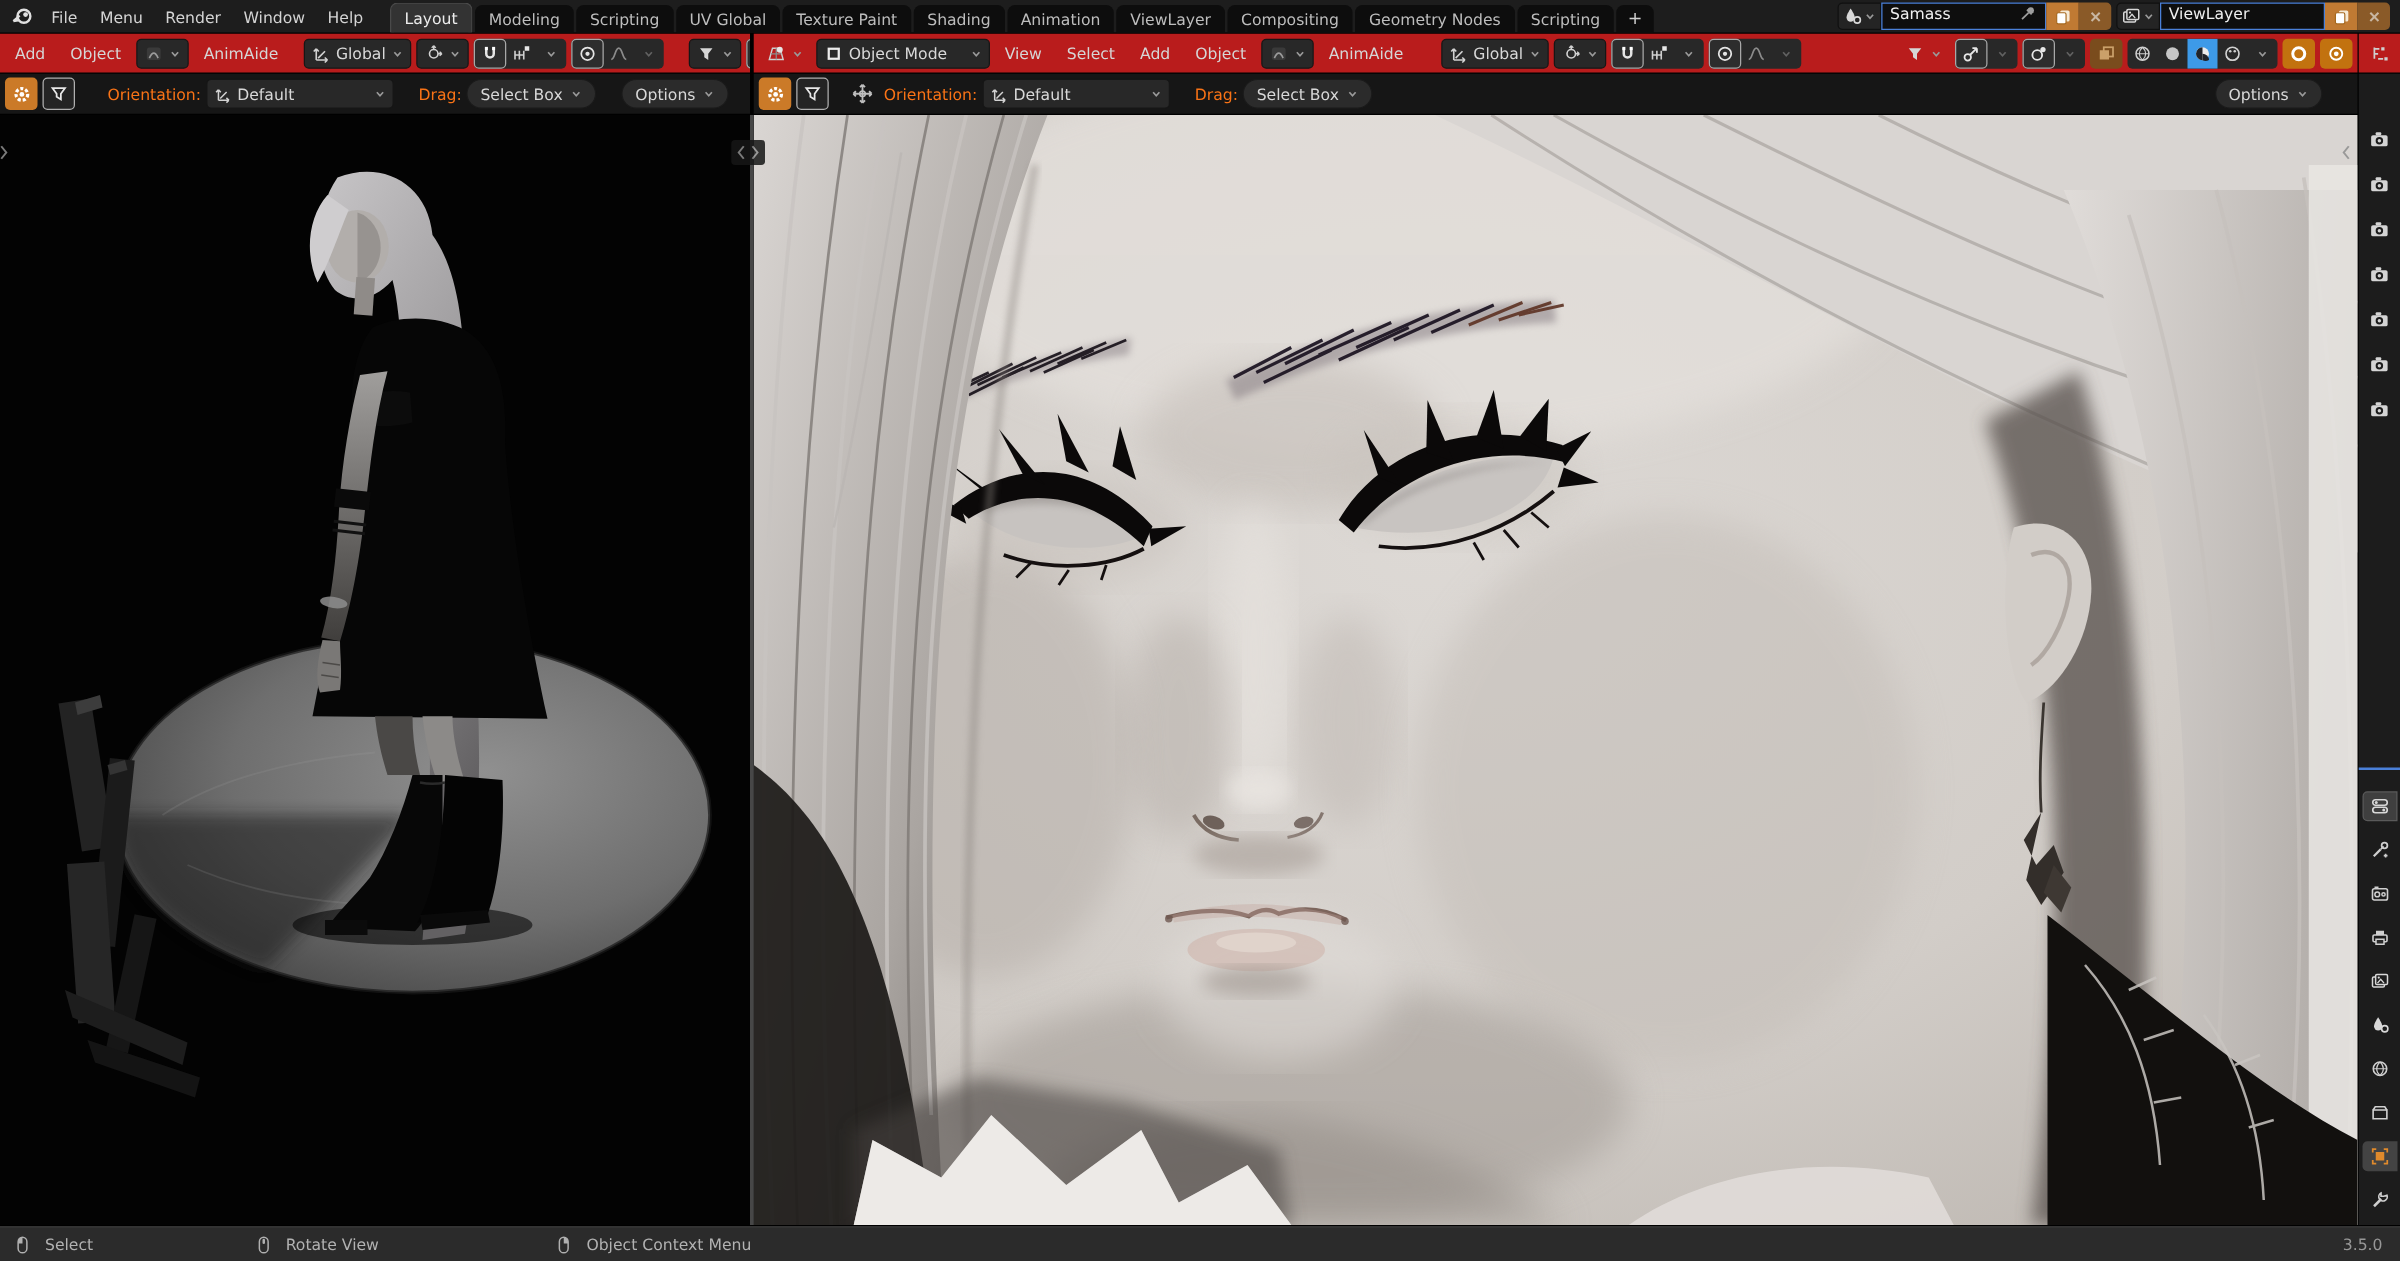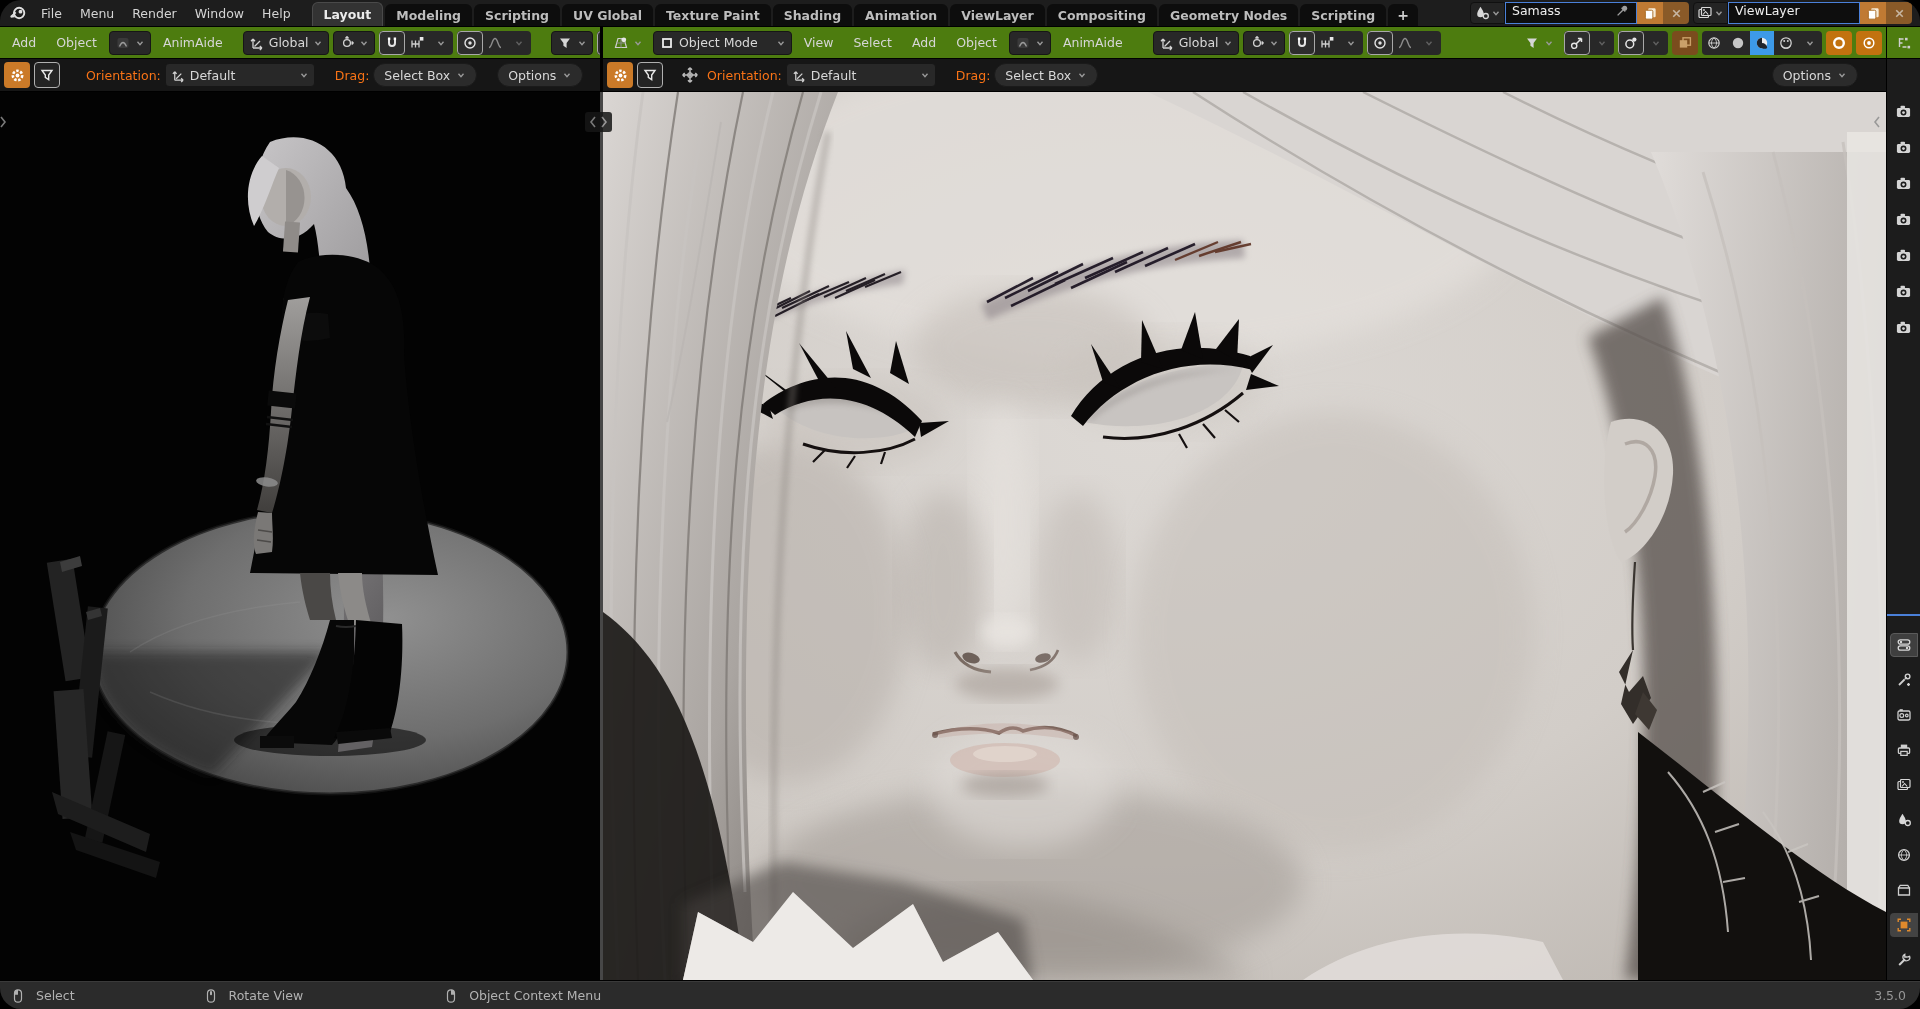--- a/index.html
+++ b/index.html
@@ -1,45 +1,45 @@
 <!DOCTYPE html>
 <html><head>
 <meta charset="utf-8">
 <style>
   * { box-sizing: border-box; margin: 0; padding: 0; }
   html,body { background:#000; }
   #app {
     position: relative; width: 1920px; height: 1009px; overflow: hidden;
-    background:#000; font-family:"DejaVu Sans", sans-serif; font-size:12.5px; color:#d8d8d8;border-radius:21px;
+    background:#000; font-family:"DejaVu Sans", sans-serif; font-size:12.5px; color:#d8d8d8;
     -webkit-font-smoothing: antialiased;
   }
   .row { position:absolute; display:flex; align-items:center; }
 
   
   #topbar { left:0; top:0; width:1920px; height:26px; background:#1d1d1d; padding:0 4px; }
   .logo { width:24px; height:20px; display:flex; align-items:center; justify-content:center; margin:0 2px; }
   .menu-item { padding:0 9px; height:22px; display:flex; align-items:center; color:#d4d4d4; border-radius:4px; }
   #tabs { display:flex; align-items:flex-end; height:26px; margin-left:12px; gap:2px; }
   .tab { height:22px; padding:0 11px; background:#0d0d0d; border-radius:6px 6px 0 0;
-         display:flex; align-items:center; color:#bdbdbd; white-space:nowrap;font-weight:bold; }
+         display:flex; align-items:center; color:#bdbdbd; white-space:nowrap; }
   .tab.active { height:24px; background:#333333; border:1px solid #4a4a4a; border-bottom:none; color:#ececec; }
   .tab.newtab { padding:0 9px; font-size:14px; color:#cfcfcf; }
   .tb-spacer { flex:1; }
   .id-group { display:flex; align-items:center; height:22px; margin-right:4px; }
   .icon-dd { display:flex; align-items:center; gap:1px; background:#242424; border:1px solid #101010;
              border-radius:4px 0 0 4px; height:22px; padding:0 3px; }
   .id-field { display:flex; align-items:flex-start; height:22px; background:#0e0e0e; border:1.5px solid #4a80d9;
               padding:0 6px; min-width:132px; color:#efefef; }
   .id-field .fieldtext { flex:1; }
   .sq-btn { width:26px; height:22px; display:flex; align-items:center; justify-content:center; }
   .btn-copy { background:#c07a33; }
   .btn-close { background:#8a5a28; border-radius:0 4px 4px 0; }
 
   
-  .region { position:absolute; background:#4d7c0f; }
+  .region { position:absolute; background:#b91c1c; }
   #hdrL { left:0;    top:27px; width:600px;  height:31px; }
   #hdrR { left:603px; top:27px; width:1283px; height:31px; }
   #hdrS { left:1887px; top:27px; width:33px; height:31px; display:flex; align-items:center; justify-content:center; }
   #toolL { left:0;    top:59px; width:600px;  height:32px; background:#161616; }
   #toolR { left:603px; top:59px; width:1283px; height:32px; background:#161616; }
   #vpL  { left:0;    top:92px; width:600px;  height:888px; background:#030303; }
   #vpR  { left:603px; top:92px; width:1283px; height:888px; background:#0a0a0a; }
   #strip{ left:1887px; top:59px; width:33px; height:921px; background:#1c1c1c; }
   .hdr-inner, .tool-inner { display:flex; align-items:center; height:100%; padding:0 4px; gap:4px; overflow:hidden; white-space:nowrap; }
   .hmenu { padding:0 8px; color:#d6d6d6; flex-shrink:0; }

